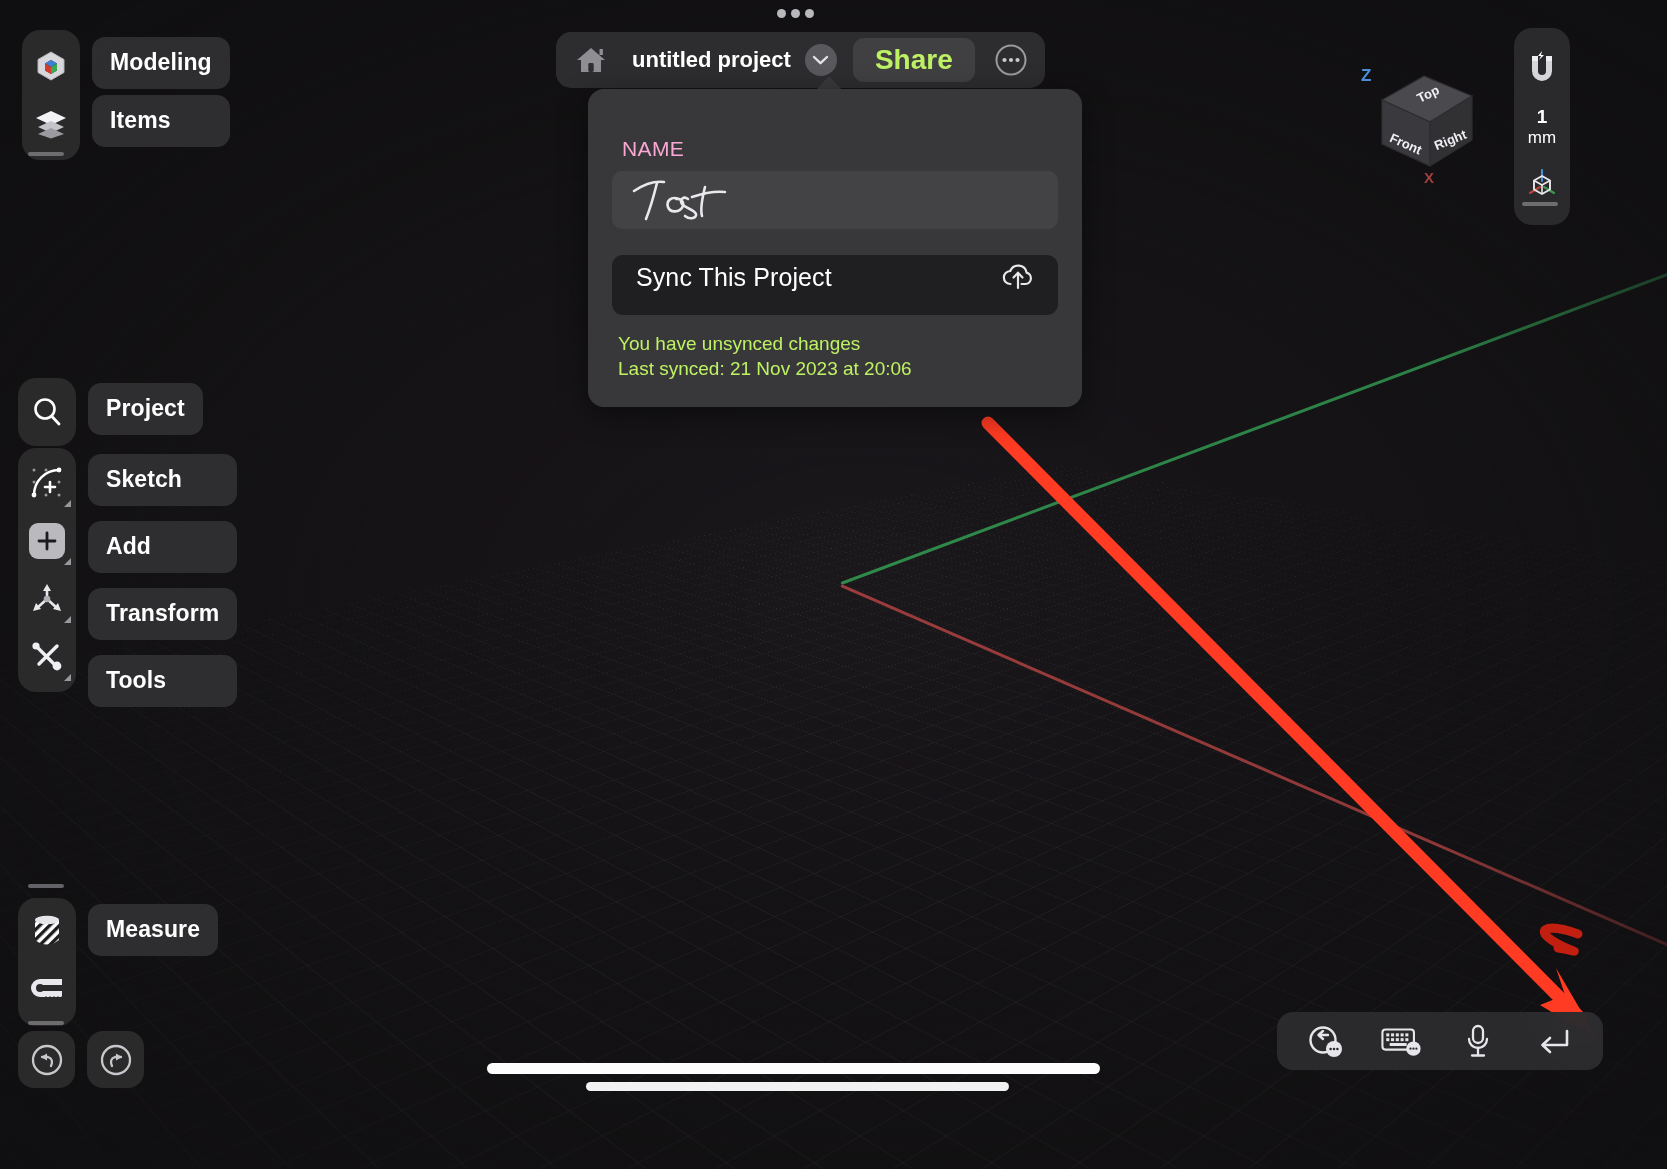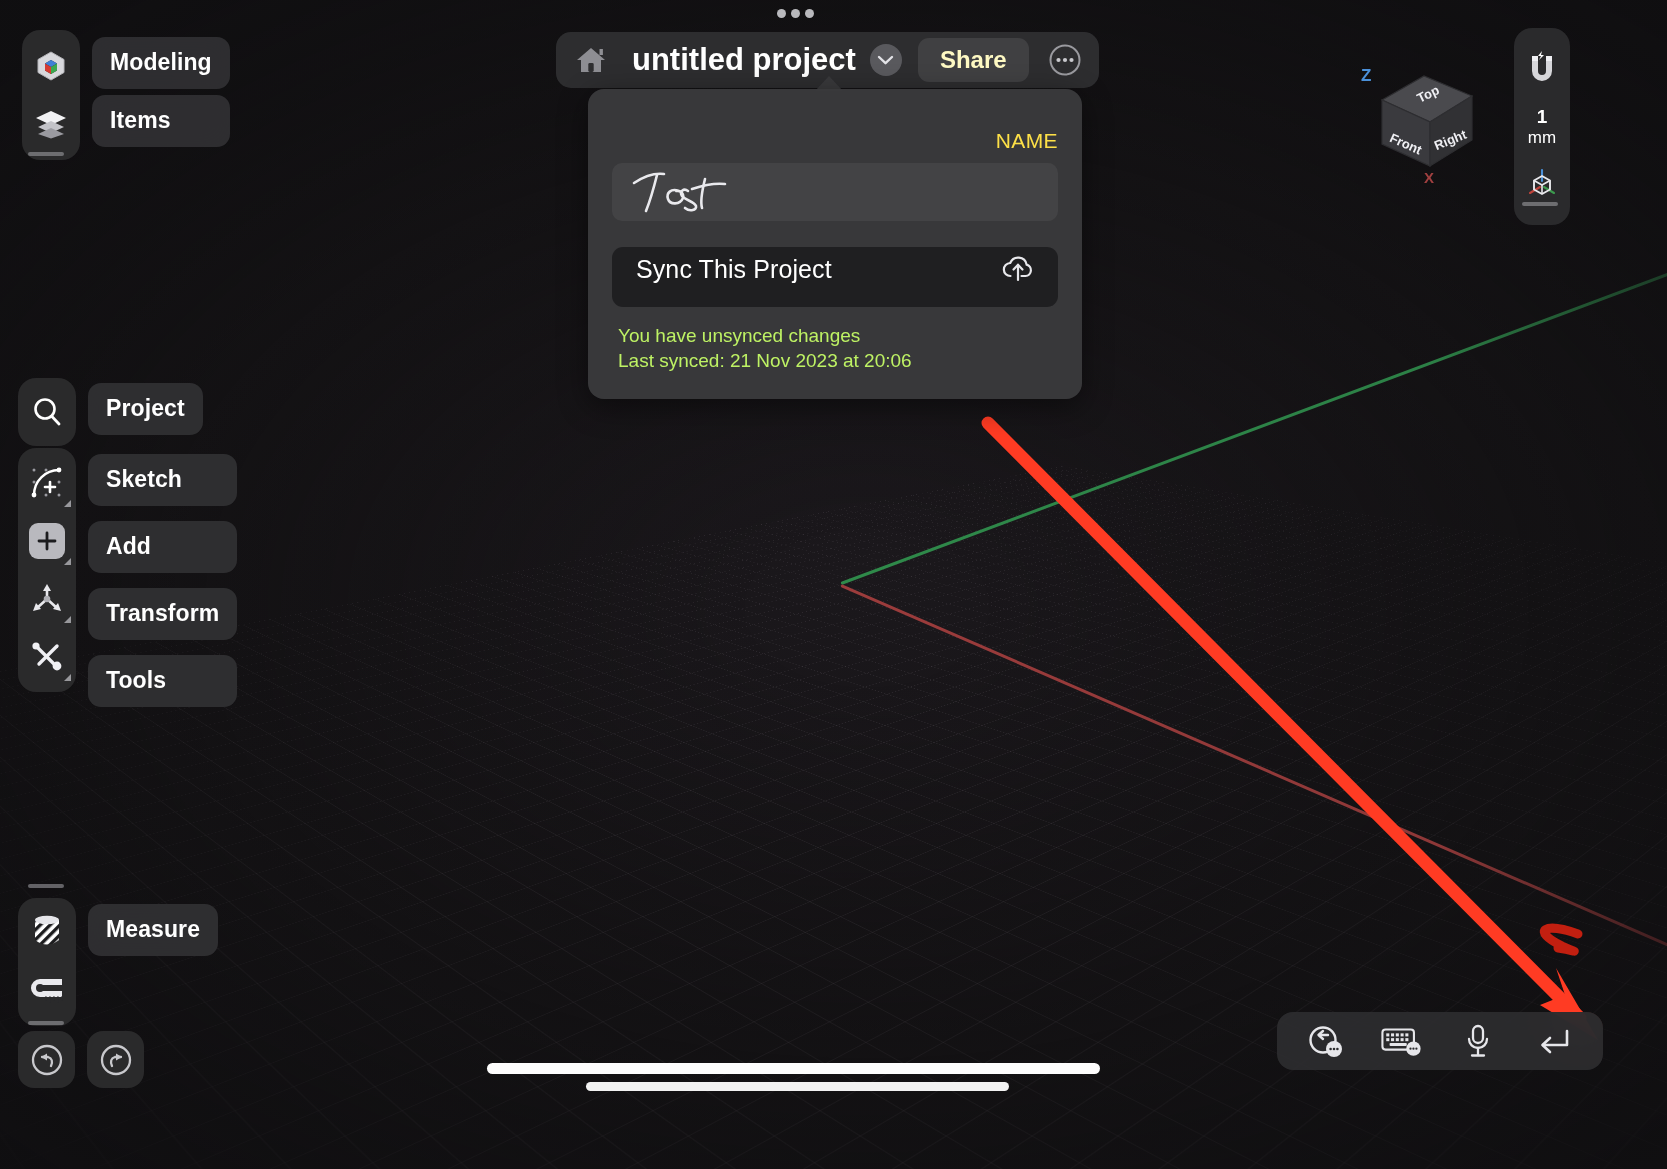--- a/index.html
+++ b/index.html
@@ -146,34 +146,34 @@
     height: 56px;
     background: rgba(47,47,49,0.95);
     border-radius: 15px;
     display: flex; align-items: center;
     padding: 0 8px 0 12px;
     gap: 4px;
     backdrop-filter: blur(20px);
   }
   #home-btn { width: 46px; height: 44px; display:flex; align-items:center; justify-content:center; }
   #project-title {
-    color: #fff; font-size: 31px; font-weight: 700;
+    color: #fff; font-size: 22px; font-weight: 700;
     padding: 0 8px 0 14px; white-space: nowrap;
   }
   #chevron-btn {
     width: 32px; height: 32px; border-radius: 50%;
     background: rgba(92,92,96,0.95);
     display: flex; align-items: center; justify-content: center;
     margin-left: 2px;
   }
   #share-btn {
     margin-left: 12px;
     height: 44px; border-radius: 11px;
     background: rgba(66,66,69,0.9);
-    color: #fef9c3; font-size: 24px; font-weight: 600;
+    color: #bef264; font-size: 28px; font-weight: 600;
     display: flex; align-items: center; padding: 0 22px;
   }
   #more-btn { width: 52px; height: 48px; display:flex; align-items:center; justify-content:center; margin-left: 6px;}
 
   
   #popover {
     position: absolute; left: 588px; top: 89px;
     width: 494px;
     background: rgba(58,58,60,0.97);
     border-radius: 16px;
@@ -182,23 +182,22 @@
     box-shadow: 0 8px 30px rgba(0,0,0,0.45);
   }
   #popover-arrow {
     position: absolute; left: 815px; top: 76px;
     width: 0; height: 0;
     border-left: 14px solid transparent;
     border-right: 14px solid transparent;
     border-bottom: 15px solid rgba(58,58,60,0.97);
   }
   #name-label {
-    color: #fde047; font-size: 21px; letter-spacing: 0.4px;
-    margin: 16px 0 10px 10px;
-    text-align: right;
+    color: #f9a8d4; font-size: 21px; letter-spacing: 0.4px;
+    margin: 24px 0 10px 10px;
   }
   #name-field {
     height: 58px; border-radius: 10px;
     background: rgba(76,76,79,0.55);
     position: relative; overflow: hidden;
   }
   #name-scribble { position: absolute; left: 14px; top: 2px; }
   #sync-btn {
     margin-top: 26px;
     height: 60px; border-radius: 11px;

